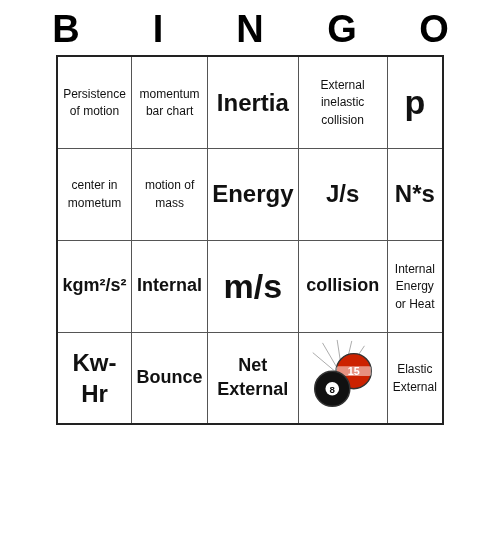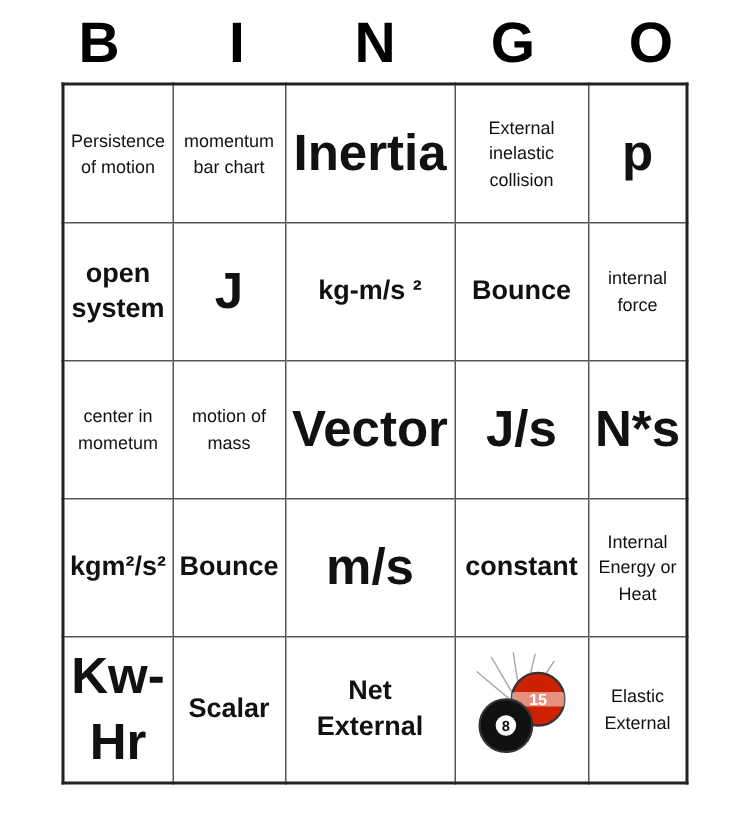--- a/index.html
+++ b/index.html
@@ -37,21 +37,21 @@
       width: 92px;
       height: 92px;
       text-align: center;
       vertical-align: middle;
       padding: 4px;
       font-size: 13.5px;
       line-height: 1.3;
       color: #111;
     }
     .cell-large {
-      font-size: 34px;
+      font-size: 24px;
       font-weight: bold;
     }
     .cell-xlarge {
       font-size: 34px;
       font-weight: bold;
     }
     .cell-medium {
       font-size: 18px;
       font-weight: bold;
     }
@@ -81,43 +81,36 @@
 <table class="bingo-grid">
   <tbody id="grid-body">
       <tr>
         <td><span class="cell-small">Persistence of motion</span></td>
         <td><span class="cell-small">momentum bar chart</span></td>
         <td><span class="cell-large">Inertia</span></td>
         <td><span class="cell-small">External inelastic collision</span></td>
         <td><span class="cell-xlarge">p</span></td>
       </tr>
       <tr>
-        <td><span class="cell-medium">open system</span></td>
-        <td><span class="cell-xlarge">J</span></td>
-        <td><span class="cell-medium">kg-m/s ²</span></td>
-        <td><span class="cell-medium">Bounce</span></td>
-        <td><span class="cell-small">internal force</span></td>
-      </tr>
-      <tr>
         <td><span class="cell-small">center in mometum</span></td>
         <td><span class="cell-small">motion of mass</span></td>
-        <td><span class="cell-large">Vector</span></td>
+        <td><span class="cell-large">Energy</span></td>
         <td><span class="cell-large">J/s</span></td>
         <td><span class="cell-large">N*s</span></td>
       </tr>
       <tr>
         <td><span class="cell-medium">kgm²/s²</span></td>
-        <td><span class="cell-medium">Bounce</span></td>
+        <td><span class="cell-medium">Internal</span></td>
         <td><span class="cell-xlarge">m/s</span></td>
-        <td><span class="cell-medium">constant</span></td>
+        <td><span class="cell-medium">collision</span></td>
         <td><span class="cell-small">Internal Energy or Heat</span></td>
       </tr>
       <tr>
         <td><span class="cell-large">Kw-Hr</span></td>
-        <td><span class="cell-medium">Scalar</span></td>
+        <td><span class="cell-medium">Bounce</span></td>
         <td><span class="cell-medium">Net External</span></td>
         <td>
         <div class="billiard-img">
           <svg width="82" height="82" viewBox="0 0 82 82" xmlns="http://www.w3.org/2000/svg">
 
             <line x1="41" y1="41" x2="10" y2="15" stroke="#aaa" stroke-width="1"></line>
             <line x1="41" y1="41" x2="20" y2="5" stroke="#aaa" stroke-width="1"></line>
             <line x1="41" y1="41" x2="35" y2="2" stroke="#aaa" stroke-width="1"></line>
             <line x1="41" y1="41" x2="50" y2="3" stroke="#aaa" stroke-width="1"></line>
             <line x1="41" y1="41" x2="63" y2="8" stroke="#aaa" stroke-width="1"></line>

